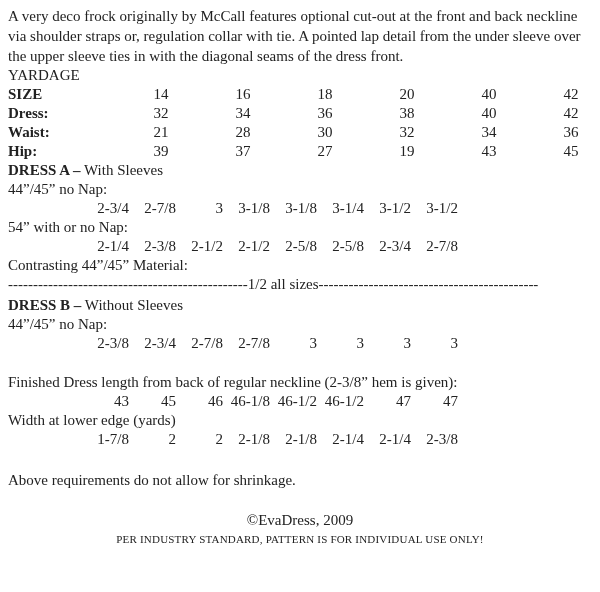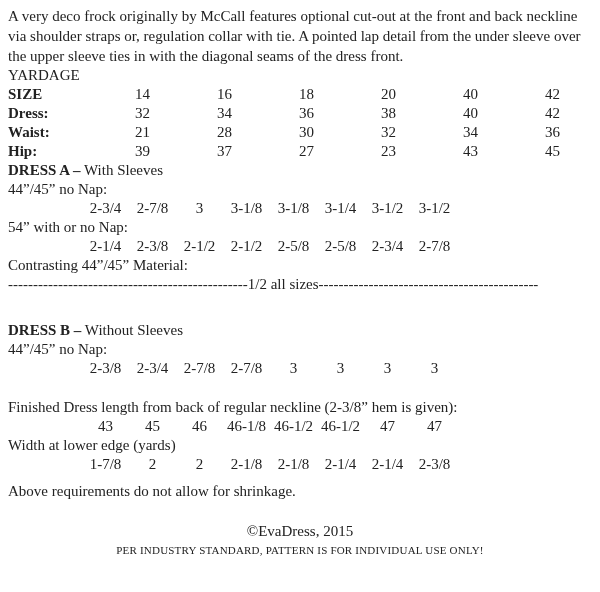--- a/index.html
+++ b/index.html
@@ -13,27 +13,27 @@
     line-height:19px;
     color:#222222;
     background:#ffffff;
     overflow:hidden;
   }
   .intro{margin:0 0 0 0;width:588px;line-height:20px;}
   .b{font-weight:bold;}
   
   .meas-row{display:flex;gap:30px;}
   .meas-row .mlbl{width:97px;font-weight:bold;flex:0 0 auto;}
-  .meas-row .mc{width:52px;text-align:left;flex:0 0 auto;}
+  .meas-row .mc{width:52px;text-align:center;flex:0 0 auto;}
   
   .yard-row{display:flex;padding-left:74px;}
-  .yard-row .yc{width:47px;text-align:center;flex:0 0 auto;}
+  .yard-row .yc{width:47px;text-align:right;flex:0 0 auto;}
   .gap14{margin-top:0;}
-  .gap15{margin-top:27px;}
-  .gap18{margin-top:8px;}
+  .gap15{margin-top:2px;}
+  .gap18{margin-top:22px;}
   .gap20{margin-top:20px;}
   .gap21{margin-top:21px;}
   .dashes{white-space:nowrap;overflow:hidden;}
   .center{text-align:center;}
   .footer{font-size:11px;letter-spacing:0.2px;}
 </style>
 </head>
 <body>
 
 <div class="page">
@@ -76,21 +76,21 @@
     <span class="mc">36</span>
     <span class="mc">38</span>
     <span class="mc">40</span>
   </div>
 
   <div class="meas-row">
     <span class="mlbl">Hip:</span>
     <span class="mc">39</span>
     <span class="mc">37</span>
     <span class="mc">27</span>
-    <span class="mc">23</span>
+    <span class="mc">19</span>
     <span class="mc">43</span>
     <span class="mc">45</span>
     <span class="mc">47</span>
     <span class="mc">50</span>
   </div>
 
   <div class="gap14"><span class="b">DRESS A –</span><span> With Sleeves</span></div>
 
   <div>44”/45” no Nap:</div>
   <div class="yard-row">
@@ -152,17 +152,17 @@
     <span class="yc">2</span>
     <span class="yc">2-1/8</span>
     <span class="yc">2-1/8</span>
     <span class="yc">2-1/4</span>
     <span class="yc">2-1/4</span>
     <span class="yc">2-3/8</span>
   </div>
 
   <div class="gap18">Above requirements do not allow for shrinkage.</div>
 
-  <div class="gap21 center">©EvaDress, 2015</div>
+  <div class="gap21 center">©EvaDress, 2009</div>
 
   <div class="gap14 center footer">PER INDUSTRY STANDARD, PATTERN IS FOR INDIVIDUAL USE ONLY!</div>
 
 </div>
 
 </body></html>

